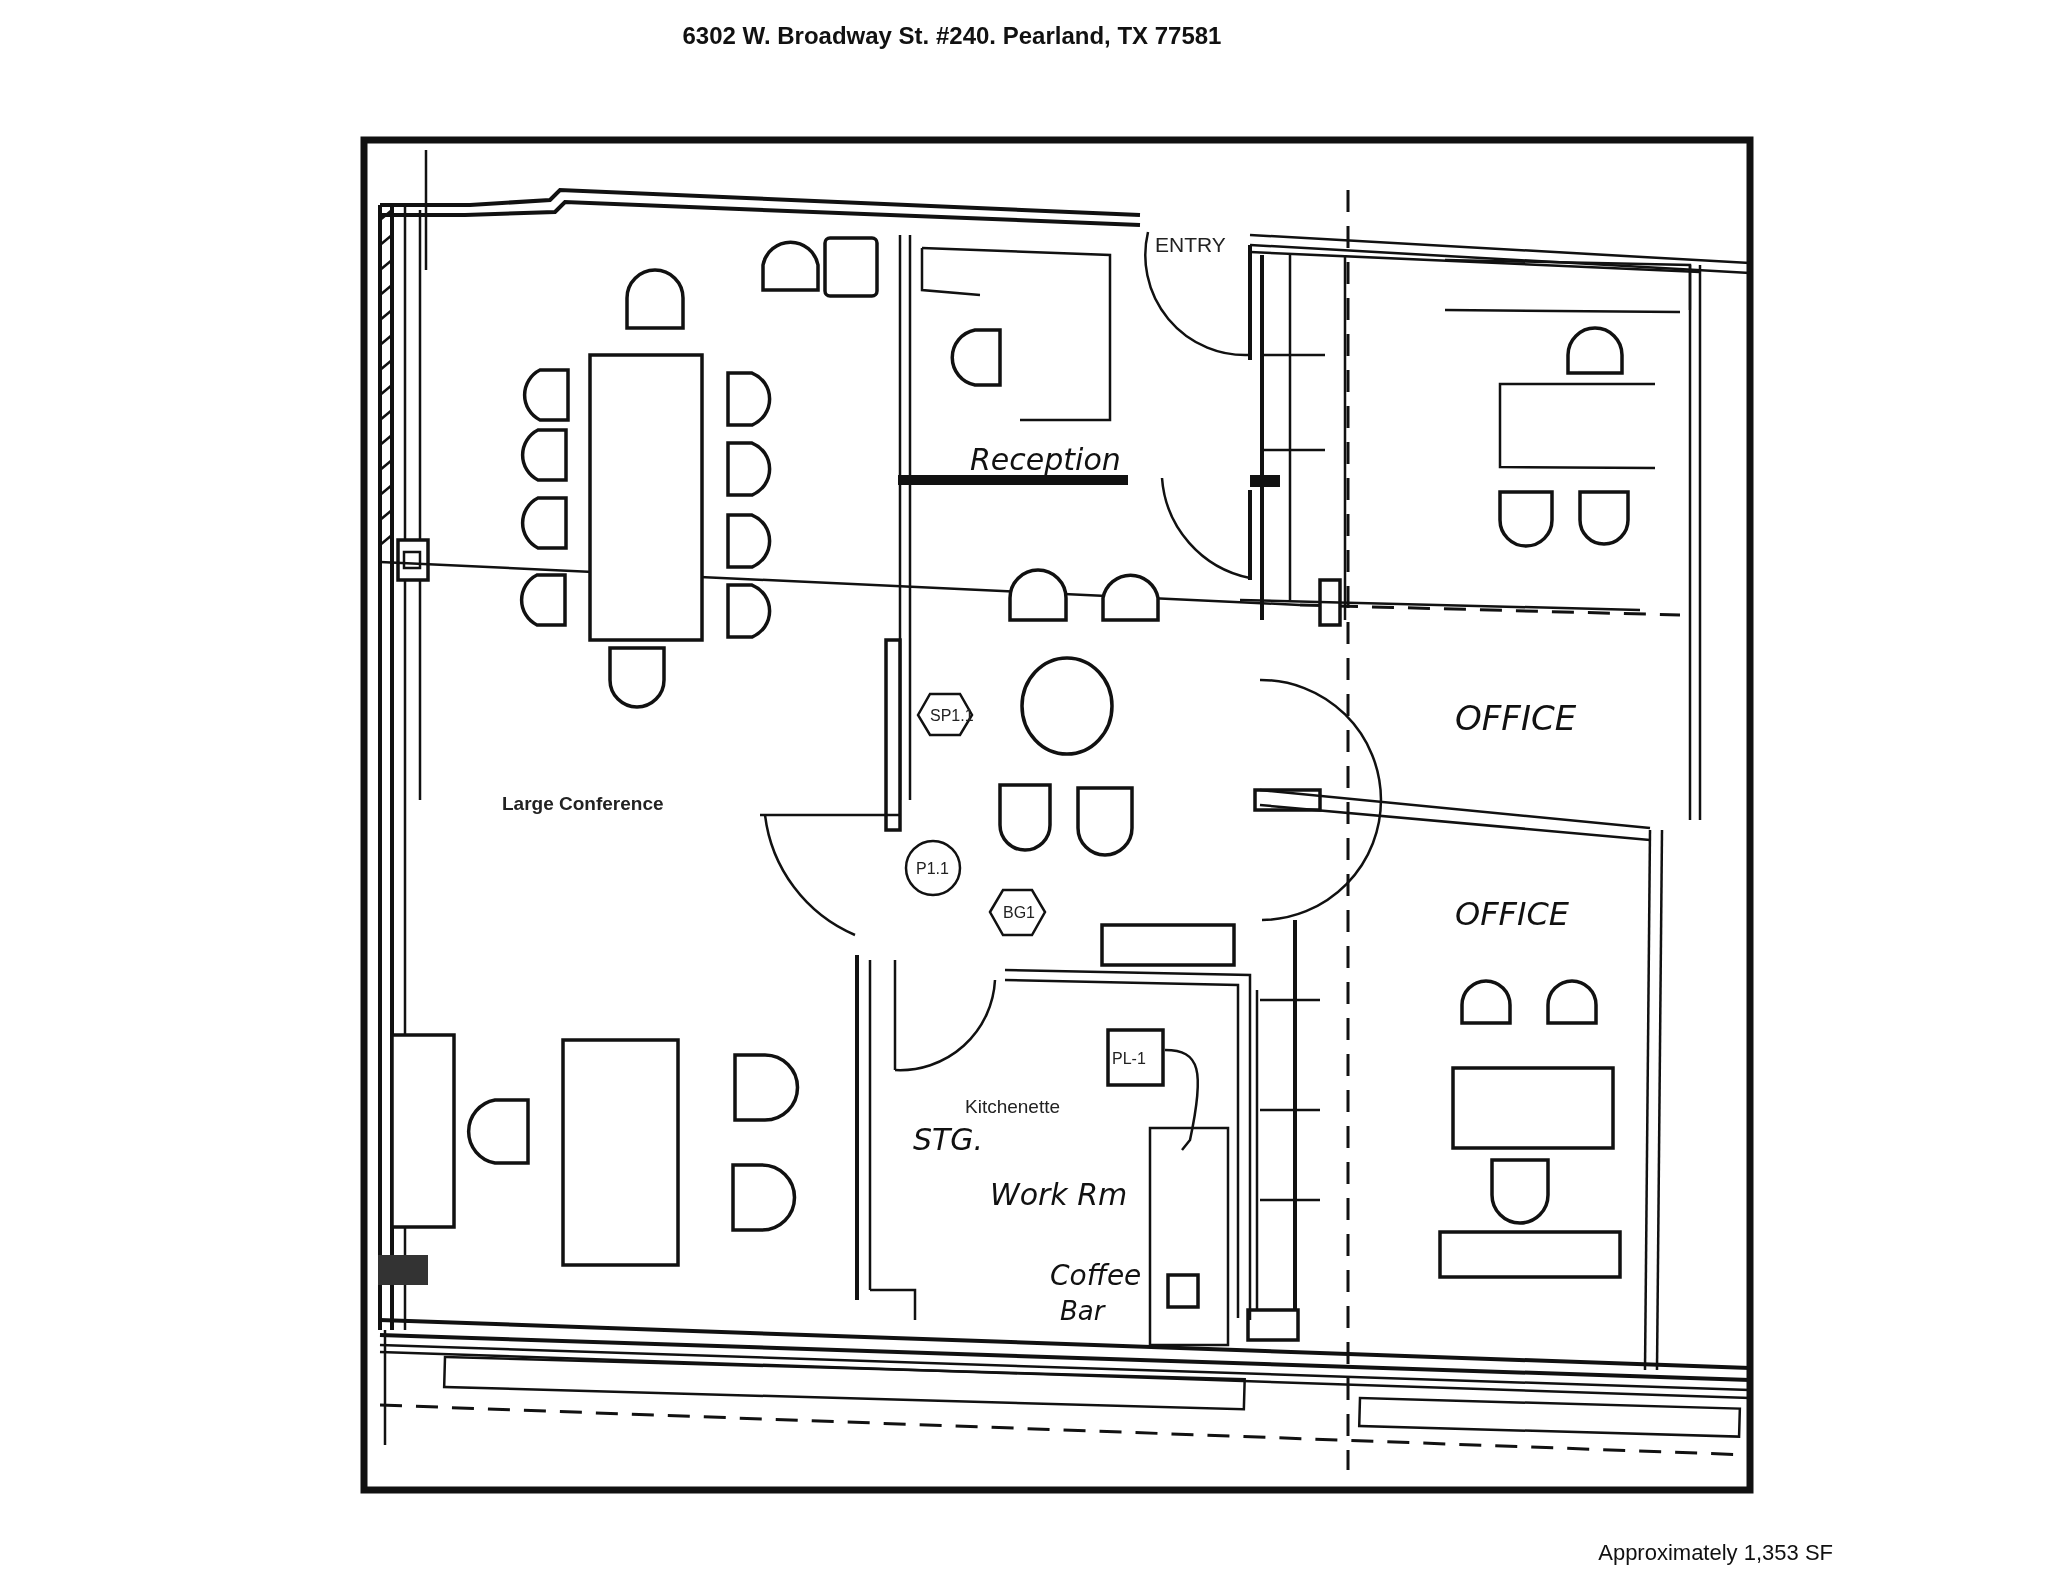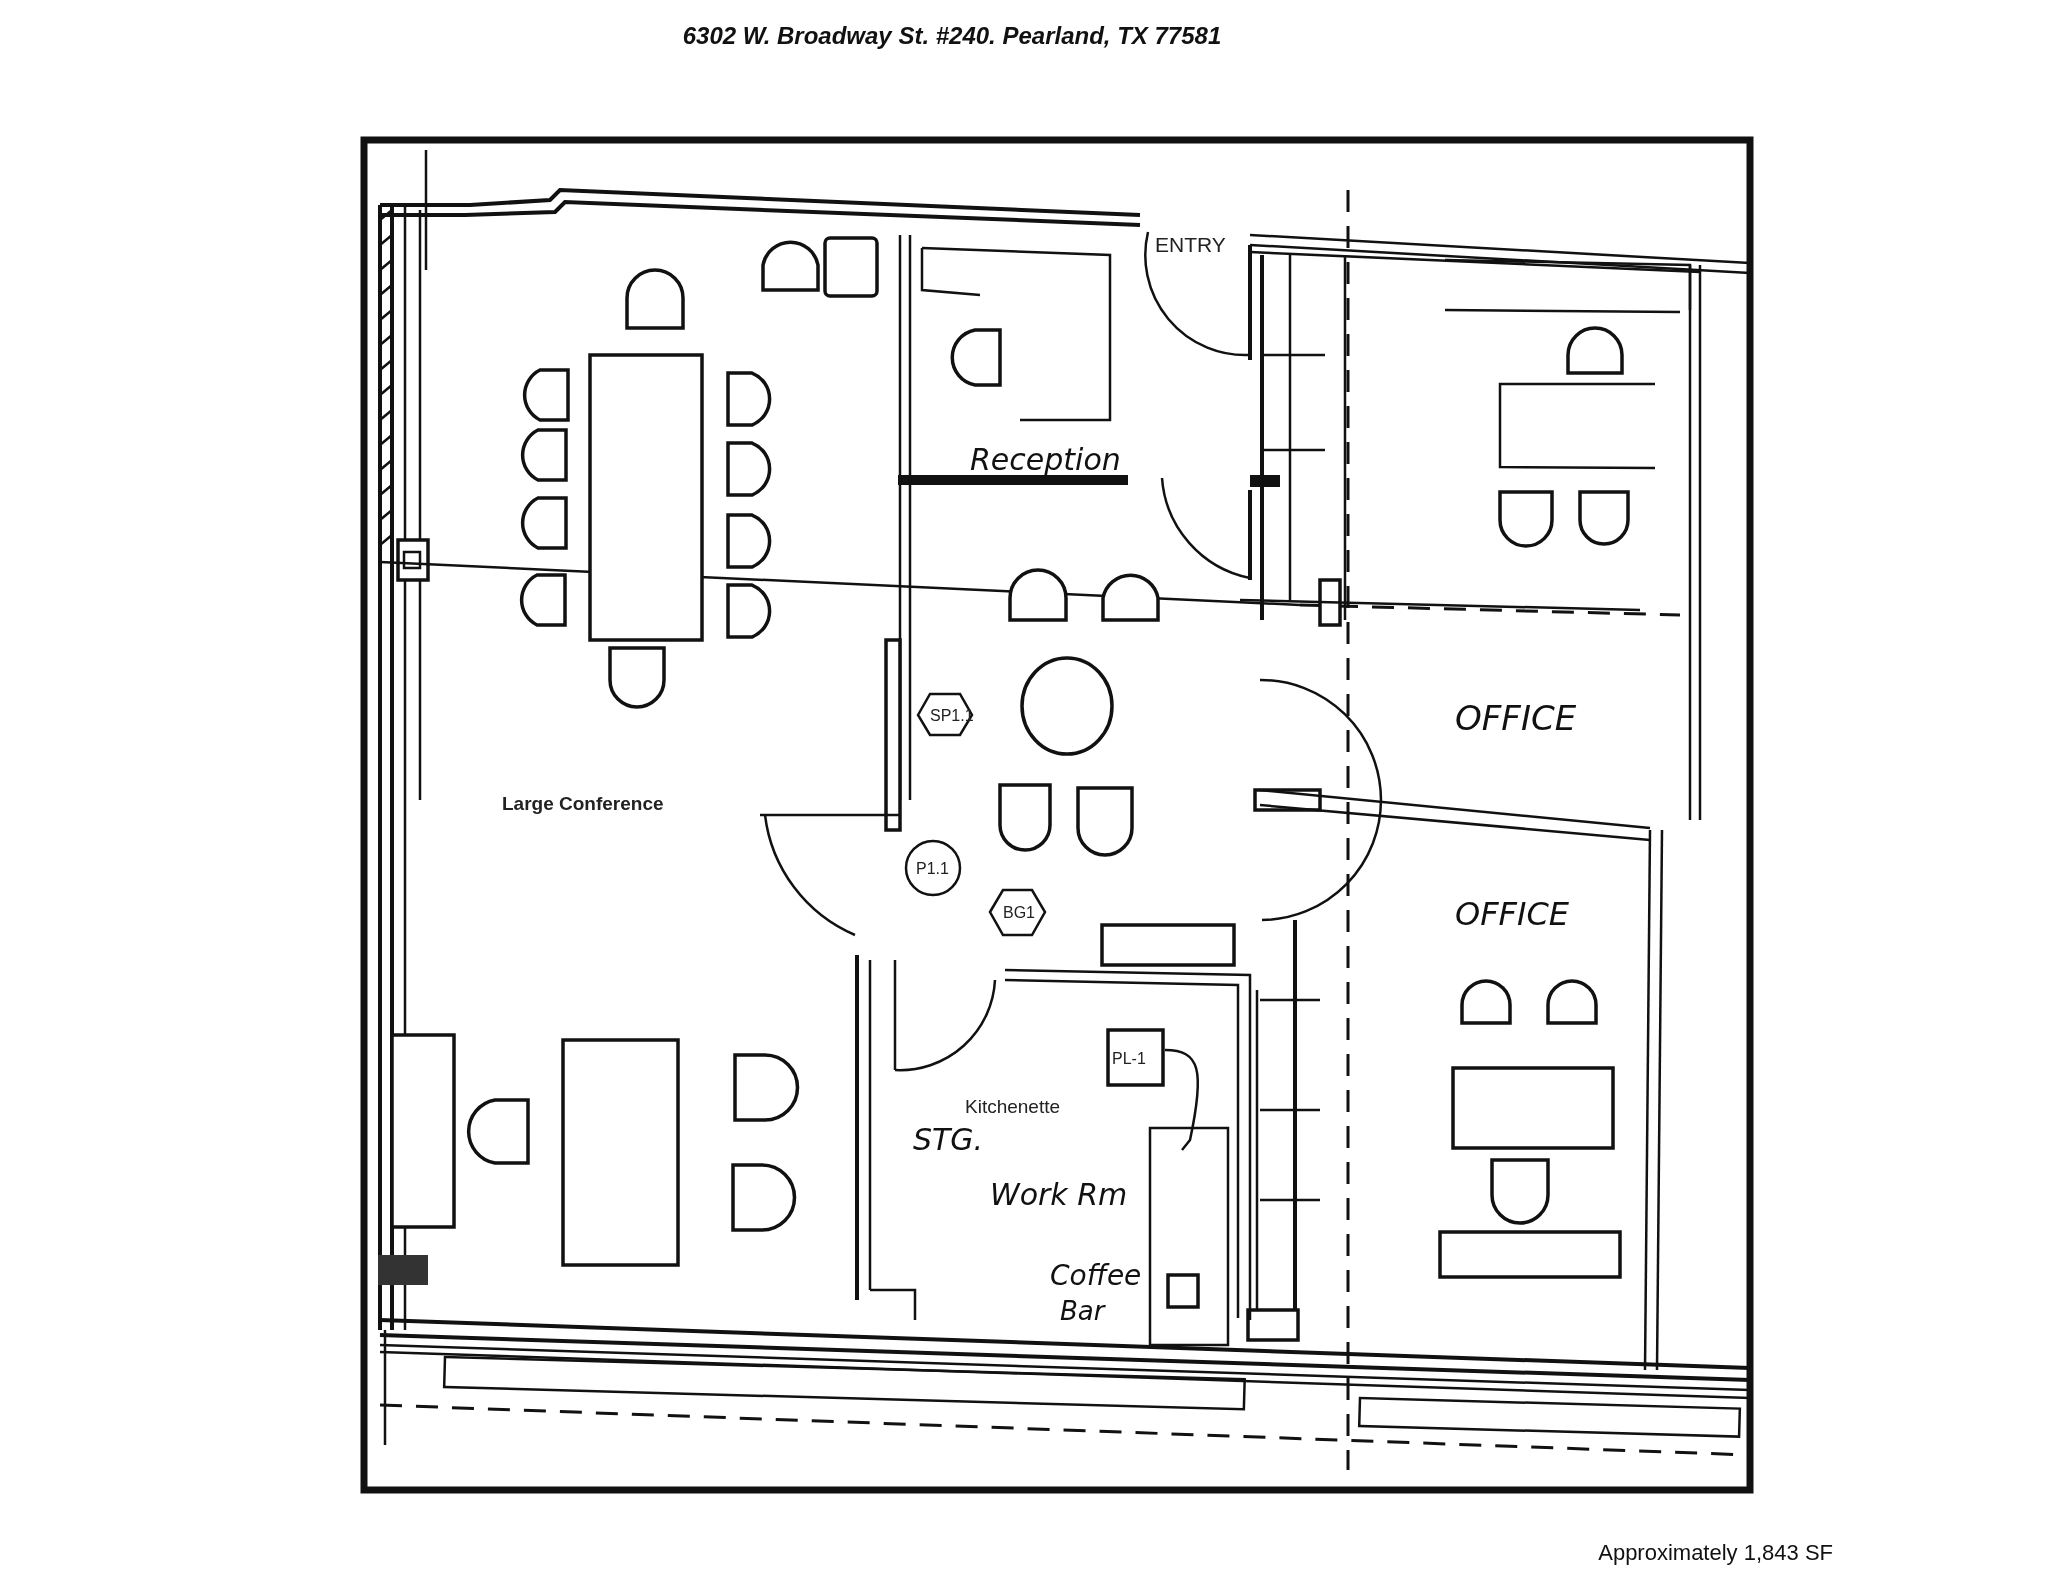--- a/index.html
+++ b/index.html
@@ -1,17 +1,17 @@
 <!DOCTYPE html>
 <html><head>
 <meta charset="utf-8">
 <style>
   html, body { margin:0; padding:0; background:#ffffff; }
   body { width:2048px; height:1583px; position:relative; overflow:hidden; font-family:"Liberation Sans", sans-serif; color:#111; }
-  .title { position:absolute; left:0; width:1904px; top:22px; text-align:center; font-weight:bold; font-size:24px; color:#111;font-style:italic; }
+  .title { position:absolute; left:0; width:1904px; top:22px; text-align:center; font-weight:bold; font-size:24px; color:#111; }
   .area { position:absolute; right:215px; top:1540px; font-size:22px; color:#111; }
   svg { position:absolute; left:0; top:0; }
   .lbl { font-family:"Liberation Sans", sans-serif; fill:#222; }
   .hand { font-family:"DejaVu Sans", sans-serif; font-style:italic; fill:#111; }
   .w { stroke:#111; fill:none; stroke-width:4; }
   .wt { stroke:#111; fill:none; stroke-width:2.5; }
   .f { stroke:#111; fill:#fff; stroke-width:3.5; }
   .dash { stroke:#111; fill:none; stroke-width:3; stroke-dasharray:22 14; }
 </style>
 </head>
@@ -178,13 +178,13 @@
   <g>
     <rect x="392" y="1035" width="62" height="192" class="f"></rect>
     <rect x="563" y="1040" width="115" height="225" class="f"></rect>
     <path class="f" d="M528 1100 L495 1100 A32 32 0 0 0 495 1163 L528 1163 Z"></path>
     <path class="f" d="M735 1055 L765 1055 A32 32 0 0 1 765 1120 L735 1120 Z"></path>
     <path class="f" d="M733 1165 L762 1165 A32 32 0 0 1 762 1230 L733 1230 Z"></path>
     <rect x="378" y="1255" width="50" height="30" fill="#333"></rect>
   </g>
 </svg>
 
-<div class="area">Approximately 1,843 SF</div>
+<div class="area">Approximately 1,353 SF</div>
 
 </body></html>

